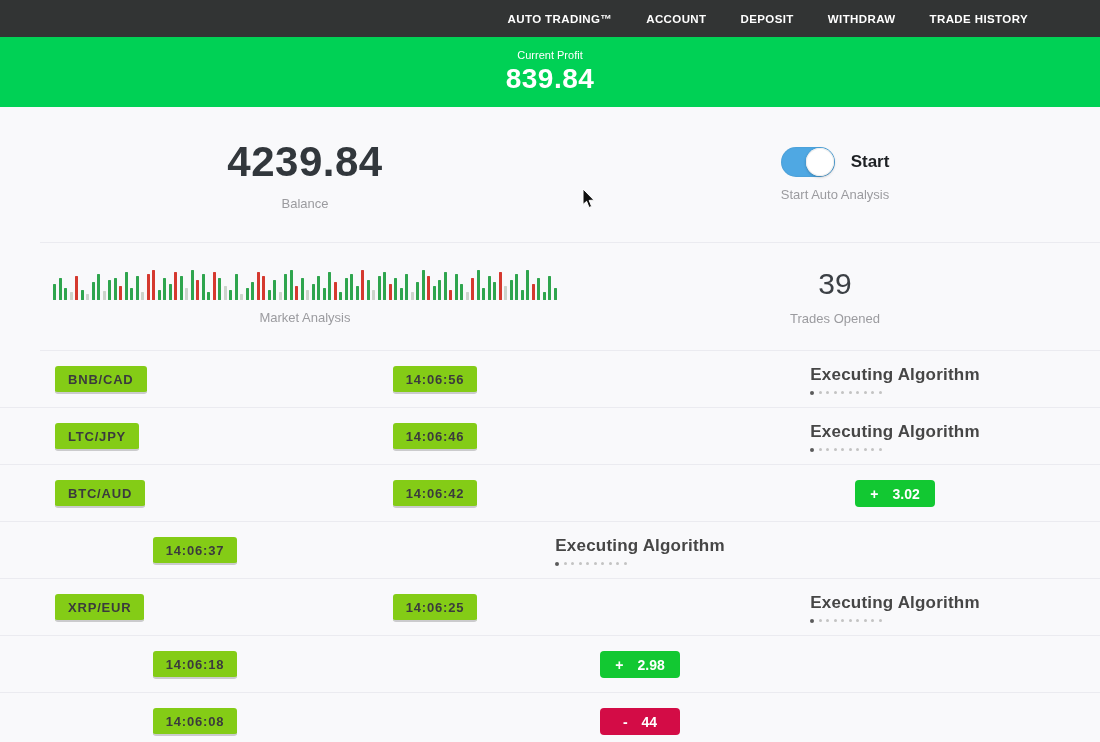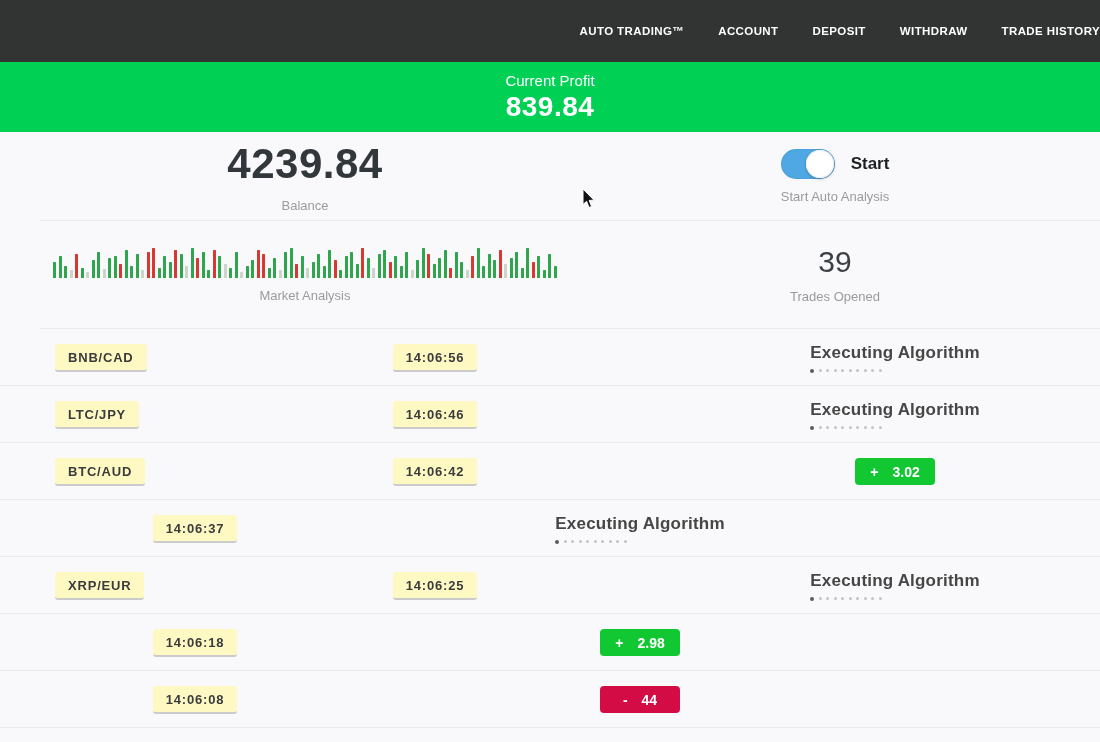--- a/index.html
+++ b/index.html
@@ -5,45 +5,45 @@
   * { margin:0; padding:0; box-sizing:border-box; }
   html,body { width:1100px; height:742px; overflow:hidden; }
   body {
     font-family:"Liberation Sans", sans-serif;
     background:#f9f9fb;
     position:relative;
   }
 
   
   .topnav {
-    height:62px; background:#323434;
+    height:37px; background:#323434;
     display:flex; align-items:center; justify-content:flex-end;
-    gap:34px;
+    padding-right:72px; gap:34px;
   }
   .nav-item {
     color:#fff; font-size:11.5px; font-weight:bold;
     letter-spacing:.4px; cursor:pointer; white-space:nowrap;
   }
 
   
   .banner {
     height:70px; background:var(--banner-green);
     display:flex; flex-direction:column; align-items:center; justify-content:center;
     color:#fff; gap:2px;
   }
-  .banner-label { font-size:15px; }
+  .banner-label { font-size:11px; }
   .banner-value { font-size:28px; font-weight:bold; letter-spacing:.5px; }
 
   
   .stats { margin-left:40px; width:1060px; }
   .stats-row {
     display:grid; grid-template-columns:530px 530px;
     border-bottom:1px solid #ebebf0;
   }
-  .stats-row.first { height:89px; }
+  .stats-row.first { height:136px; }
   .stats-row.second { height:108px; }
   .cell { display:flex; flex-direction:column; align-items:center; justify-content:center; }
 
   .balance-value { font-size:42px; font-weight:bold; color:#32373c; letter-spacing:.5px; }
   .sub-label { font-size:13px; color:#9b9b9f; margin-top:10px; }
 
   .toggle-wrap { display:flex; align-items:center; gap:16px; }
   .toggle {
     width:54px; height:30px; border-radius:15px;
     background:var(--toggle-blue); position:relative; cursor:pointer;
@@ -68,21 +68,21 @@
   .trade-row {
     height:57px; position:relative;
     display:grid; grid-template-columns:280px 200px 1fr 300px;
     align-items:center; padding:0 55px;
   }
   .trade-row::after {
     content:""; position:absolute; left:-15px; right:-55px; bottom:0;
     border-bottom:1px solid #ebebf0;
   }
   .pill {
-    display:inline-block; background:#fef9c3; border-bottom:2px solid #cbcbcd;
+    display:inline-block; background:#84cc16; border-bottom:2px solid #cbcbcd;
     border-radius:3px; padding:6px 13px 5px;
     font-size:13px; font-weight:bold; color:#3b3b3d; letter-spacing:.8px;
     justify-self:start; cursor:default;
   }
   .col-time { justify-self:center; }
   .result-col { display:flex; flex-direction:column; align-items:center; justify-content:center; }
   .exec-label { font-size:17px; font-weight:bold; color:#464646; letter-spacing:.2px; }
   .dots { display:flex; align-items:center; gap:4.5px; margin-top:6px; }
   .dots i { width:3px; height:3px; border-radius:50%; background:#c3c3c3; display:block; }
   .dots i.active { width:4px; height:4px; background:#5b5b5b; }

